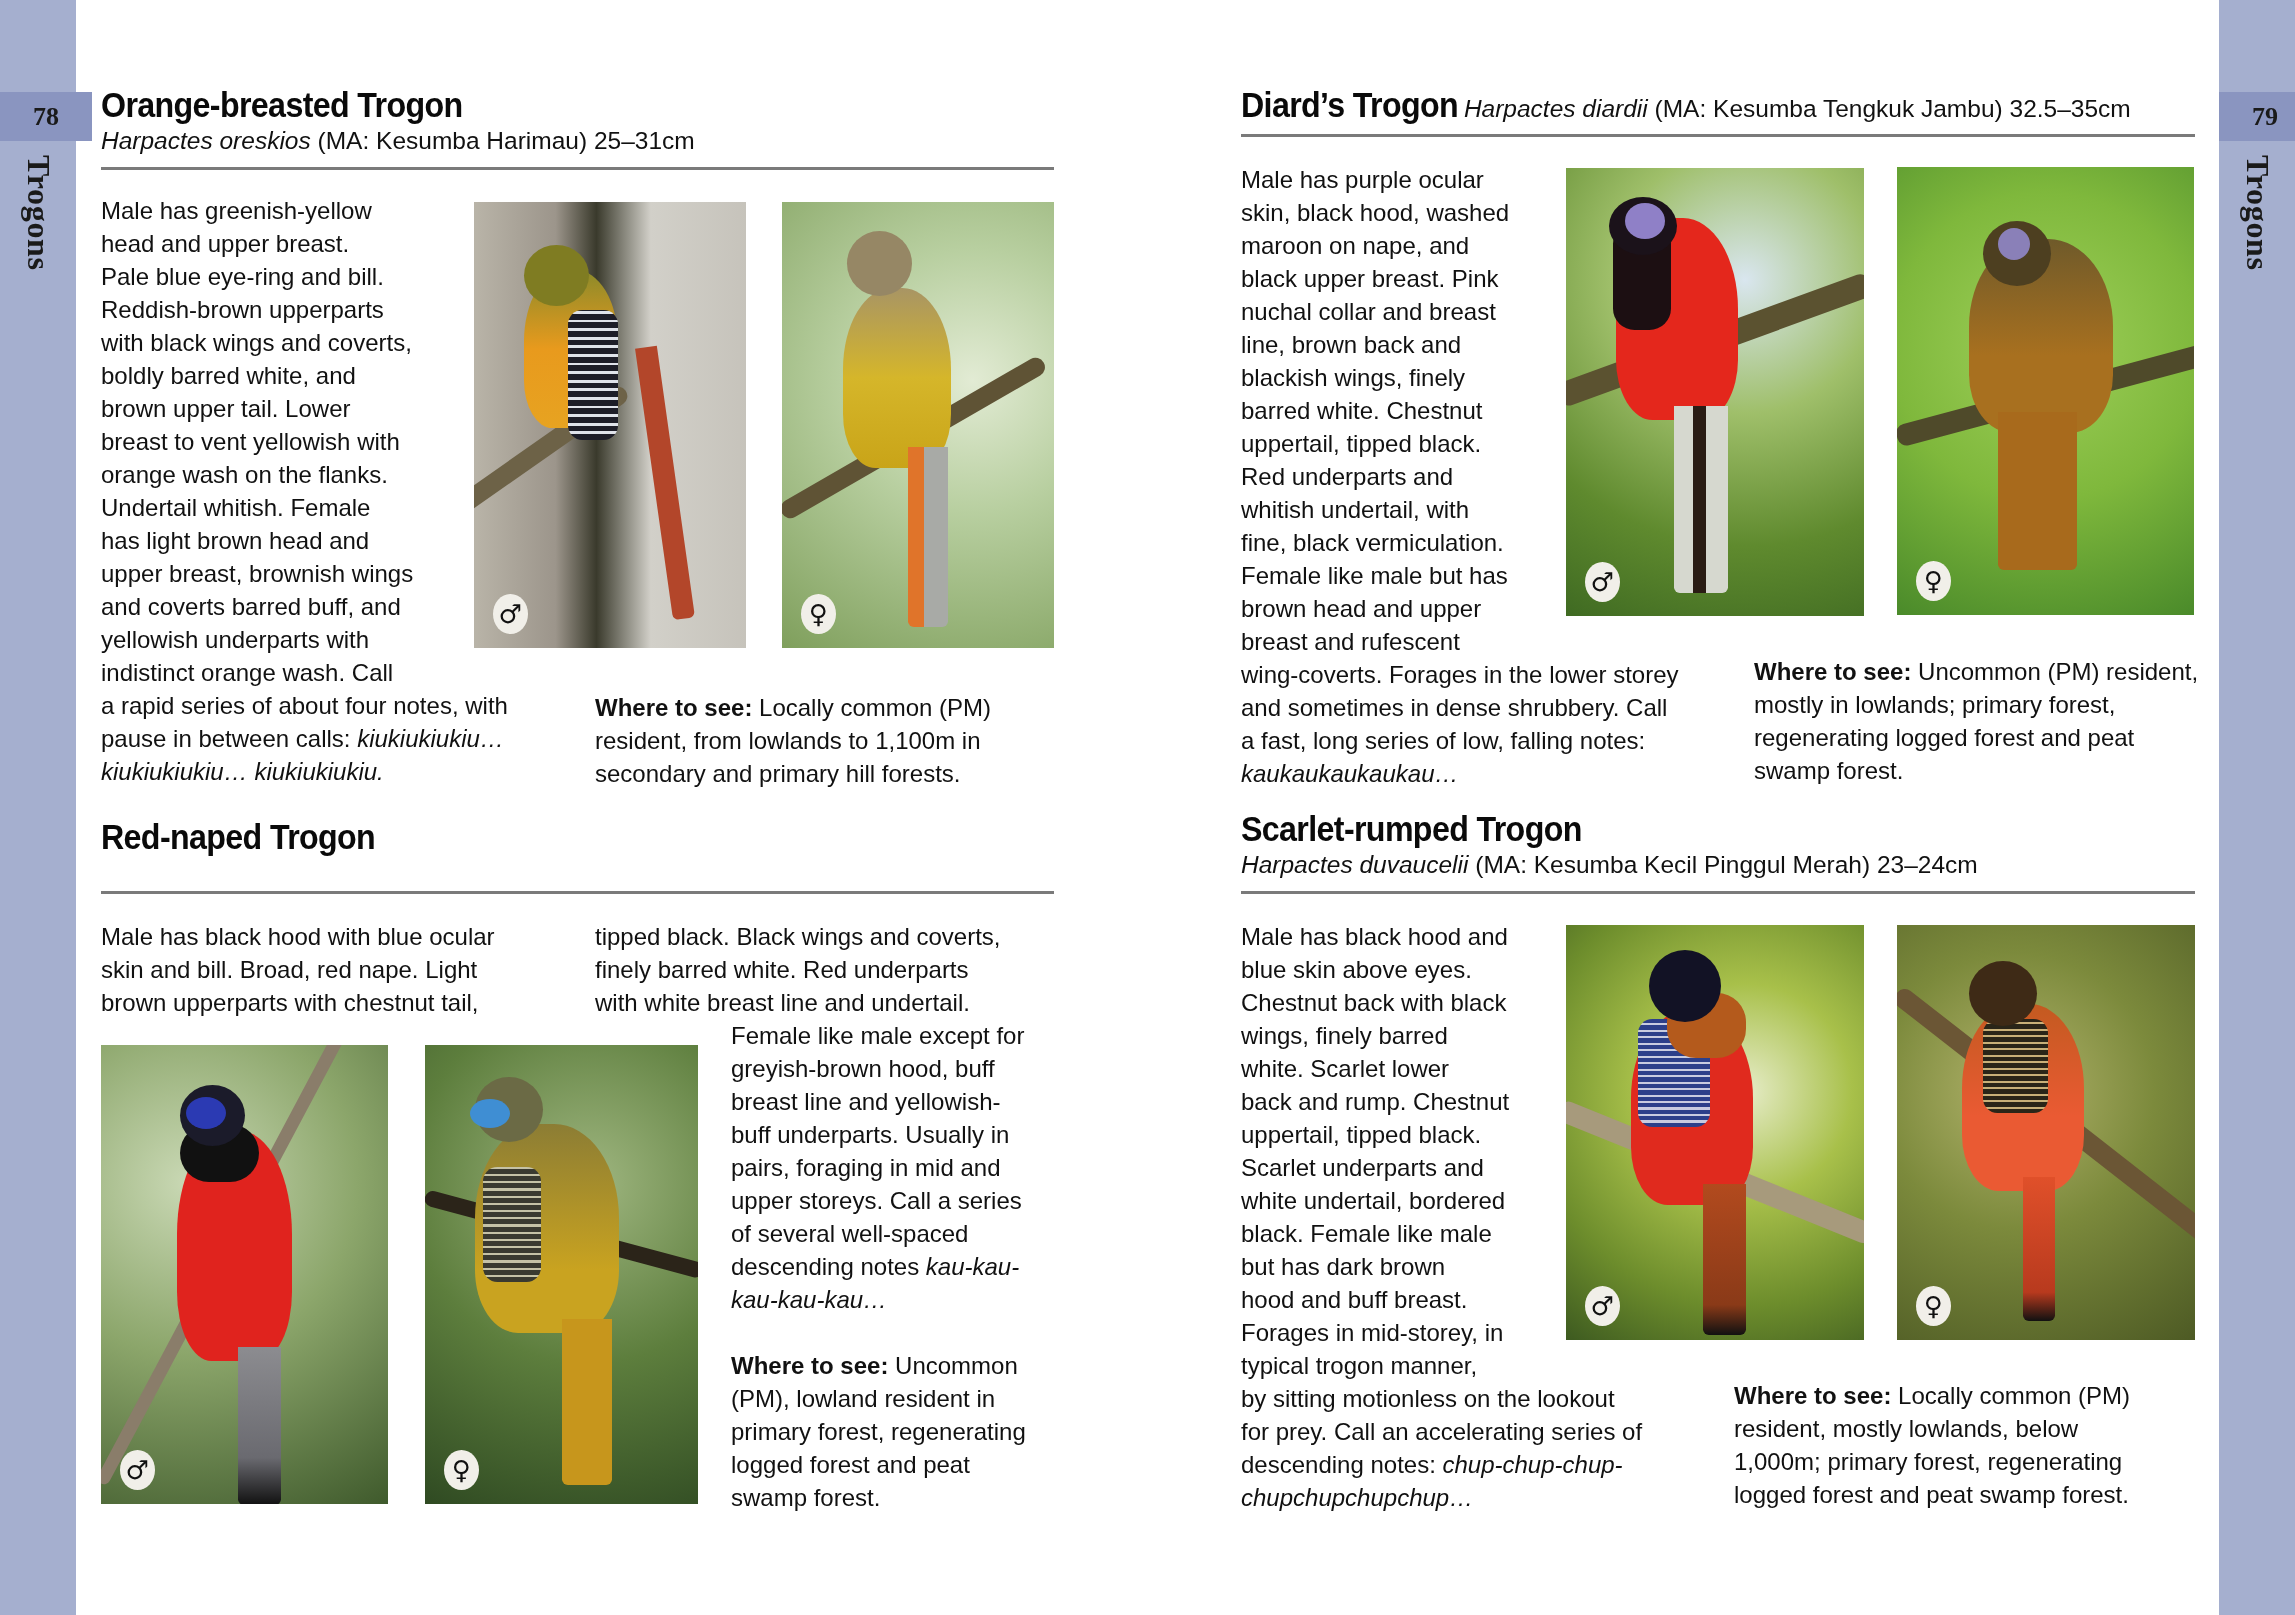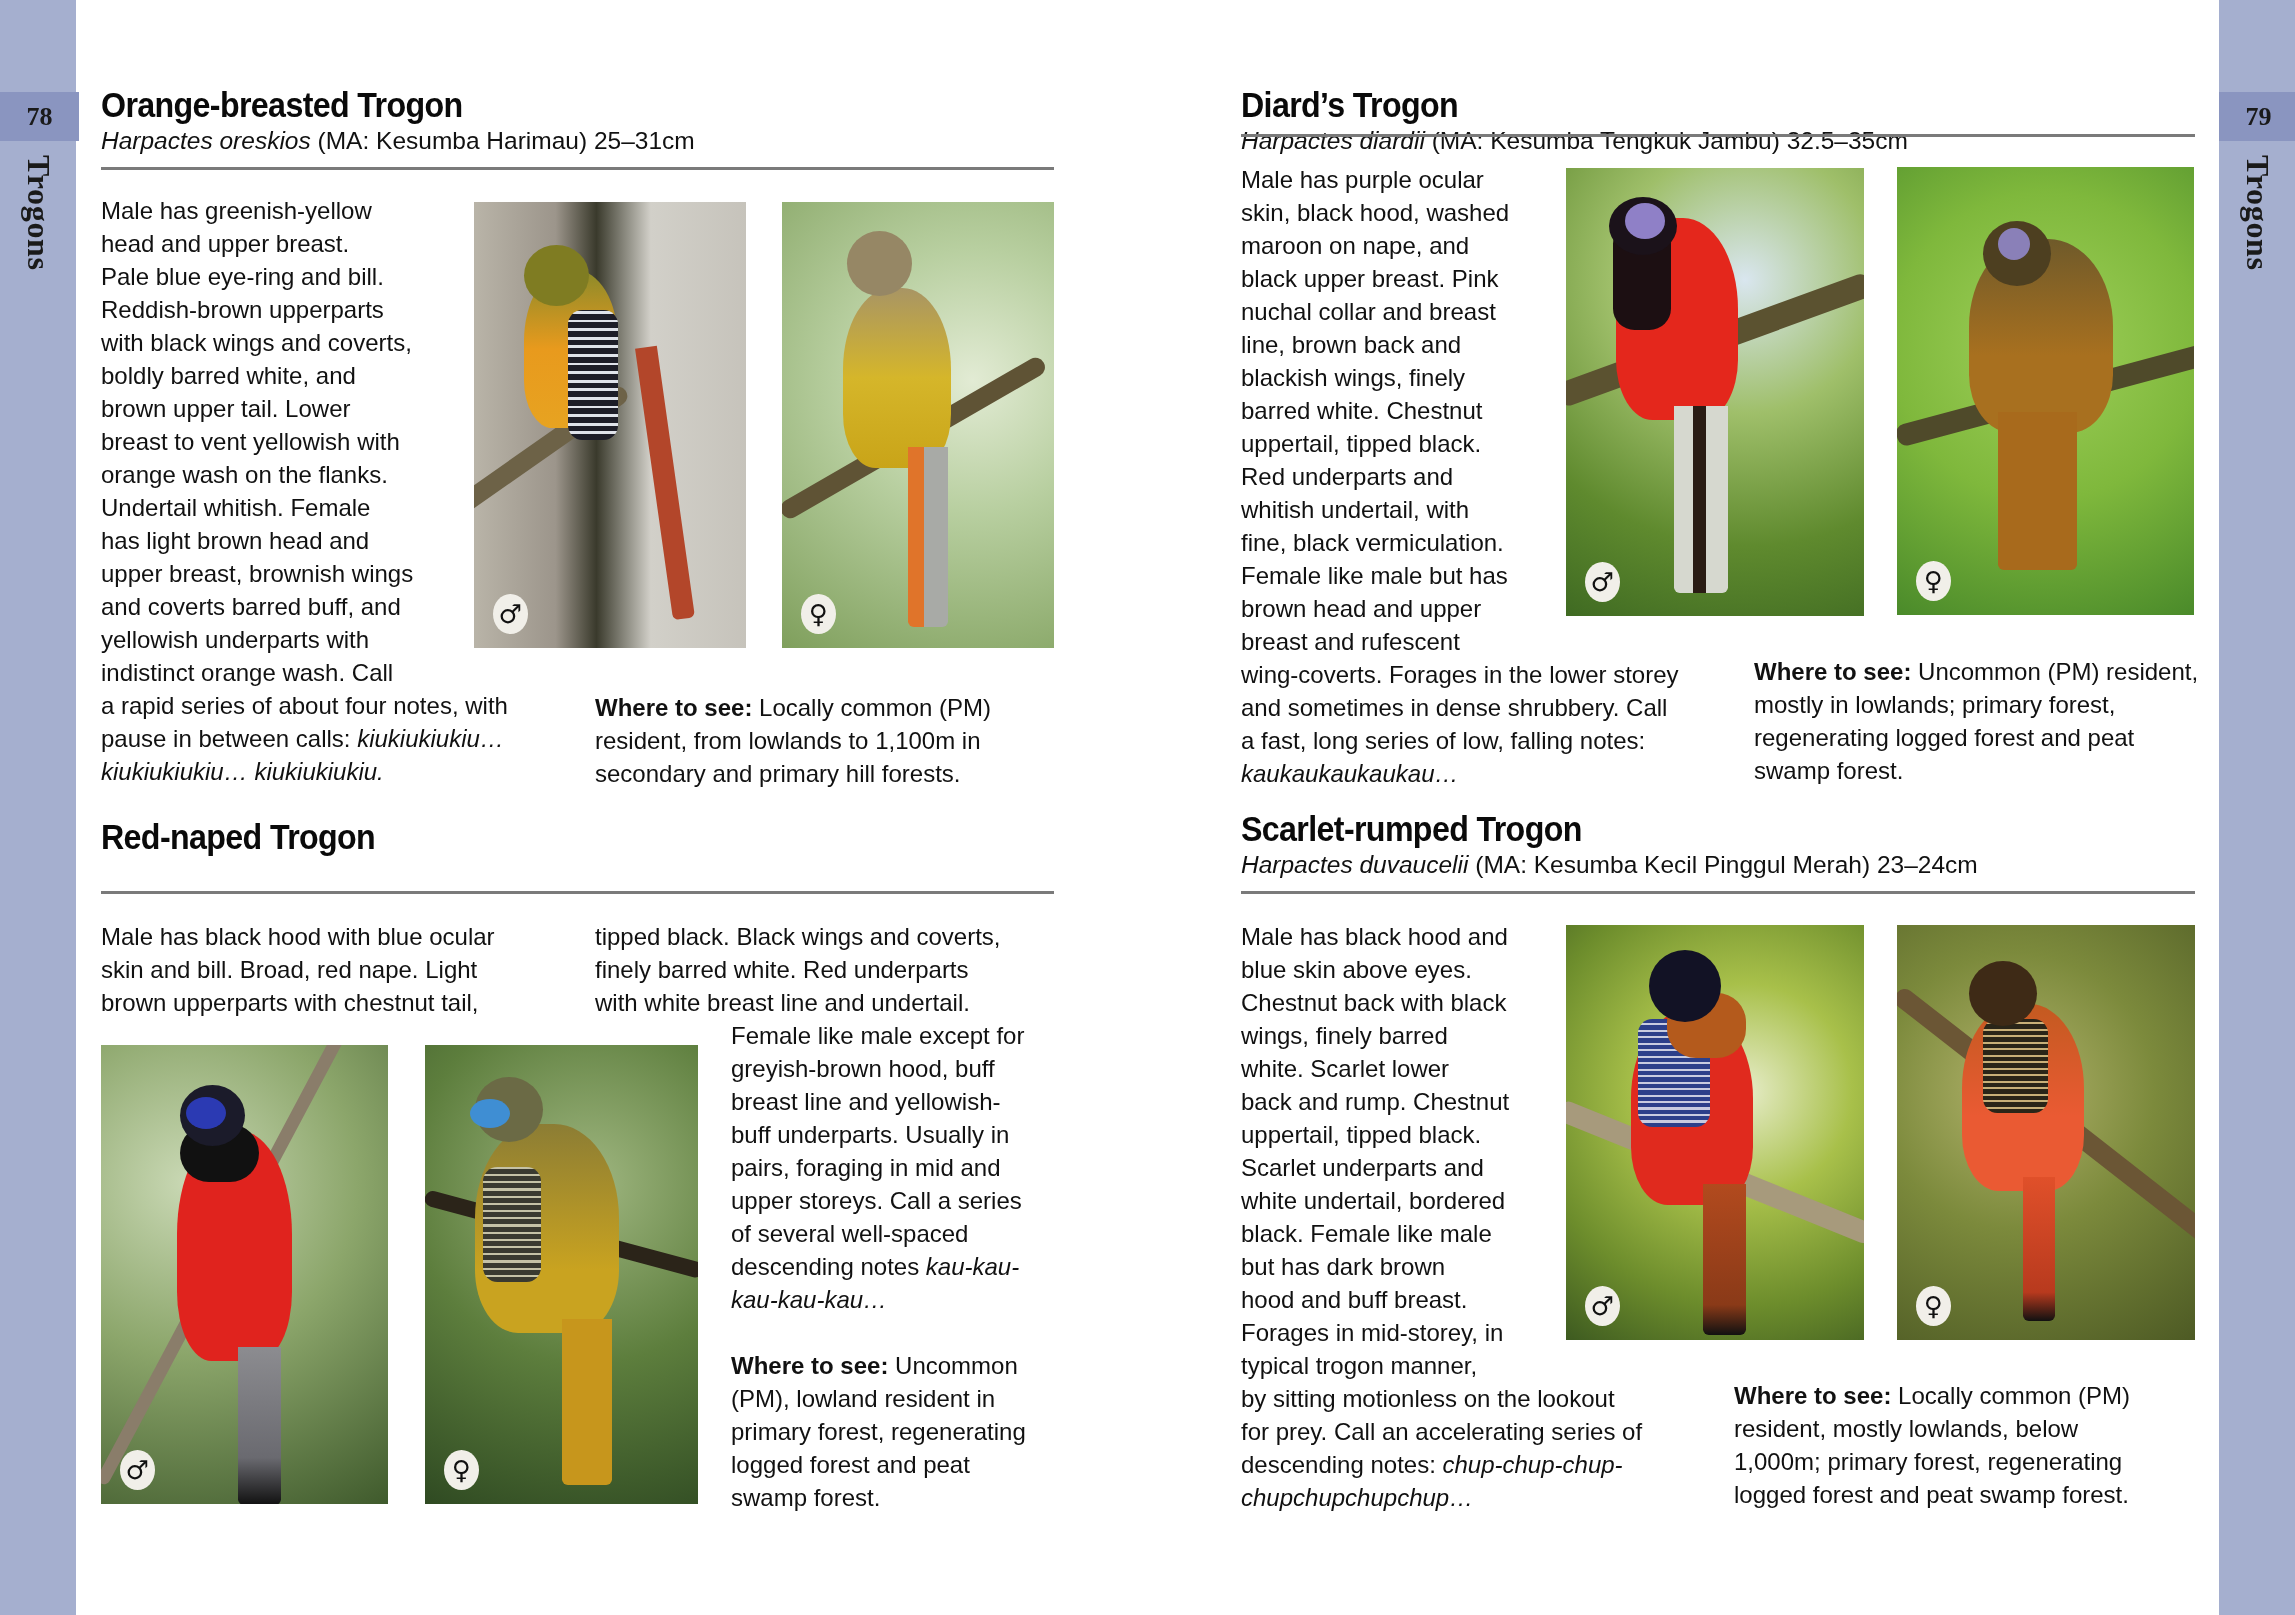--- a/index.html
+++ b/index.html
@@ -2,21 +2,21 @@
 <html style="font-size:11.5px"><head>
 <meta charset="utf-8">
 <style>
   * { box-sizing: border-box; margin: 0; padding: 0; }
   html, body { width: 2295px; height: 1615px; background: #ffffff; overflow: hidden; }
   body { position: relative; font-family: "Liberation Sans", sans-serif; color: #111; }
 
   .sidebar { position: absolute; top: 0; width: 76px; height: 1615px; background: #A5AFCF; }
   .sidebar.left { left: 0; }
   .sidebar.right { left: 2219px; }
-  .page-tab { position: absolute; top: 92px; left: 0; width: 79px; height: 49px; background: #8A95C0;
+  .page-tab { position: absolute; top: 92px; left: 0; width: 92px; height: 49px; background: #8A95C0;
     display: flex; align-items: center; justify-content: center;
     font-family: "Liberation Serif", serif; font-weight: bold; font-size: 26px; color: #1a1a1a; }
   .section-tab { position: absolute; top: 155px; left: 0; width: 76px; height: 144px;
     display: flex; align-items: flex-start; justify-content: center; }
   .section-tab span { writing-mode: vertical-rl; font-family: "Liberation Serif", serif; font-weight: bold;
     font-size: 32px; color: #1a1a1a; letter-spacing: 0.7px; }
 
   .block { position: absolute; }
   .heading { font-family: "Liberation Sans", sans-serif; font-weight: bold; font-size: 35px; line-height: 40px;
     letter-spacing: -0.7px; color: #0a0a0a; transform: scaleX(0.92); transform-origin: left center; white-space: nowrap; }
@@ -154,21 +154,21 @@
   <div class="branch" style="left:0; top:144px; width:288px; transform:rotate(15deg); background:#2b2419; height:16px;"></div>
   <div class="bird" style="left:50px; top:79px; width:144px; height:209px; background:linear-gradient(180deg,#8c7d34 0%,#c9a320 70%);"></div>
   <div class="bird" style="left:58px; top:122px; width:58px; height:115px; background:repeating-linear-gradient(0deg,#3a3a30 0 5px,#c5c2a6 5px 7.2px); border-radius:14.4px;"></div>
   <div class="bird-head" style="left:50px; top:32px; width:68px; height:65px; background:#6b6a45;"></div>
   <div class="bird-head" style="left:45px; top:54px; width:40px; height:29px; background:#3f8ed3;"></div>
   <div class="bird-tail" style="left:137px; top:274px; width:50px; height:166px; background:#c7961c;"></div>
   <div class="sex-badge">♀</div>
 </div>
 
 <div class="block" style="left:1241px; top:85px;">
-  <div style="display:flex; align-items:baseline; white-space:nowrap;flex-direction:column;">
+  <div style="display:flex; align-items:baseline; white-space:nowrap;">
     <div class="heading">Diard’s Trogon</div>
     <div class="sub" style="margin-left: -13px;">
       <i>Harpactes diardii</i>
       <span> (MA: Kesumba Tengkuk Jambu)</span>
       <span> 32.5–35cm</span>
     </div>
   </div>
 </div>
 <div class="rule" style="left:1241px; top:134px; width:954px;"></div>
 

